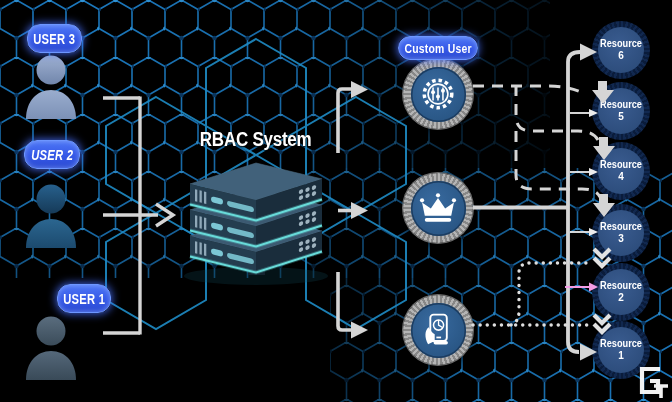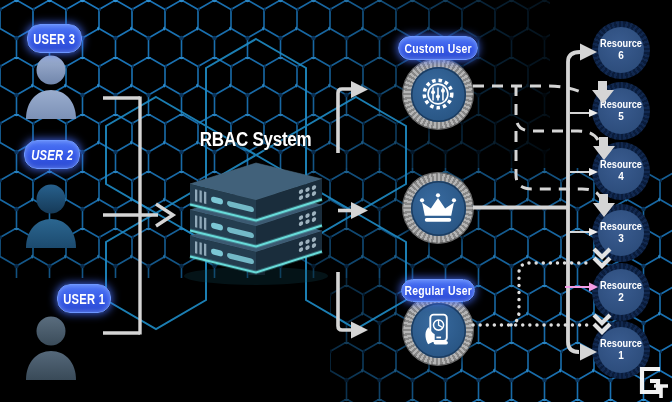--- a/index.html
+++ b/index.html
@@ -251,23 +251,20 @@
       <svg width="44" height="44" viewBox="-20 -20 40 40" fill="#fff">
         <path d="M-12,7 L-14.5,-5 L-6.5,0.5 L0,-9 L6.5,0.5 L14.5,-5 L12,7 Z"></path>
         <rect x="-12" y="9" width="24" height="3.4" rx="1.6"></rect>
         <circle cx="-14.5" cy="-7" r="1.9"></circle>
         <circle cx="0" cy="-11.5" r="1.9"></circle>
         <circle cx="14.5" cy="-7" r="1.9"></circle>
       </svg>
     </div>
   </div>
 
-  <div class="pill role" style="left:401px;top:279px;width:72px;height:21px;">
-      <span>Regular User</span>
-    </div>
   <div class="role-circle" style="left:403px;top:295px;">
     <div class="inner">
       <svg width="44" height="44" viewBox="-20 -20 40 40" fill="none" stroke="#fff">
         <rect x="-7" y="-14" width="15" height="24" rx="3" stroke-width="1.7"></rect>
         <circle cx="0.5" cy="-4.5" r="4.6" stroke-width="1.4"></circle>
         <path d="M0.5,-9.1 L0.5,-4.5 L4.4,-2.1" stroke-width="1.2"></path>
         <line x1="-1.5" y1="6.8" x2="2.8" y2="6.8" stroke-width="1.6"></line>
         <path d="M-9,13 C-12.5,7 -12,0 -8.5,-2.5 C-6.5,0.8 -5.5,2.6 -3,3.8 L-3,10 Z" fill="#fff" stroke="none"></path>
         <rect x="-4" y="10" width="13" height="3.2" rx="1.5" fill="#fff" stroke="none"></rect>
       </svg>

